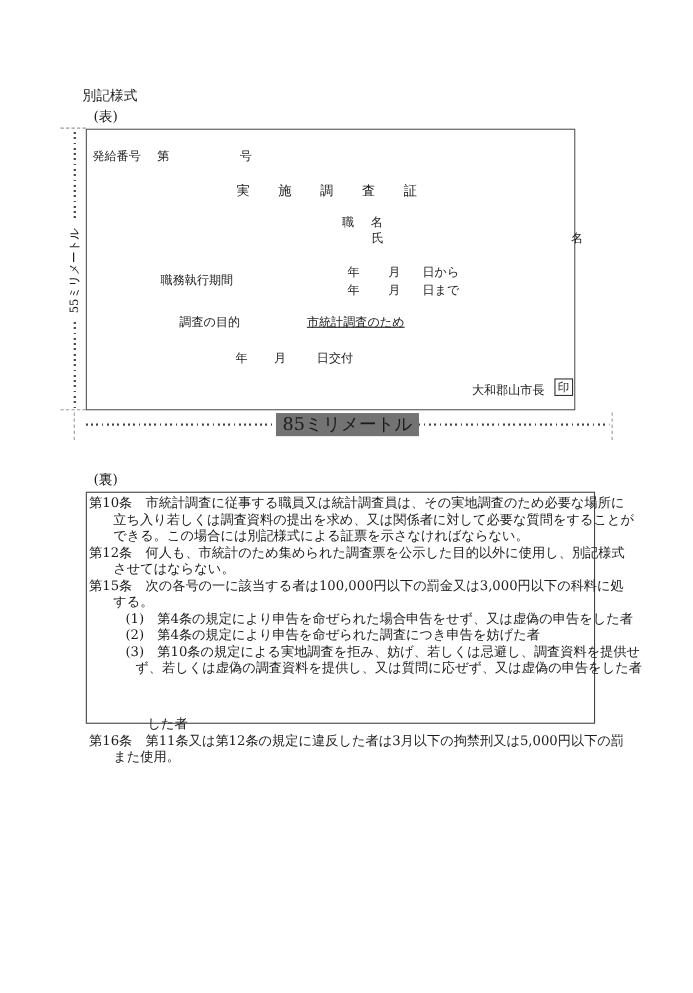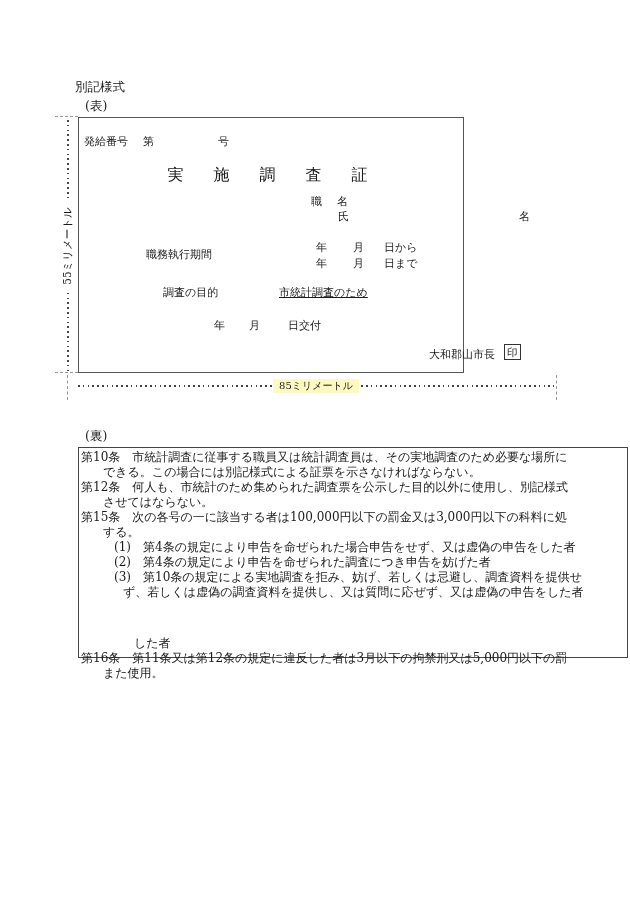--- a/index.html
+++ b/index.html
@@ -13,28 +13,28 @@
   }
   .abs { position: absolute; }
 
   
   .form-label   { left: 75px; top: 79px;  font-size: 12.5px; }
   .front-label  { left: 85px; top: 98px;  font-size: 12.5px; }
   .back-label   { left: 85px; top: 428px; font-size: 12.5px; }
 
   
   .front-card {
-    left: 78px; top: 117px; width: 386px; height: 256px;
+    left: 78px; top: 117px; width: 445px; height: 256px;
     border: 1px solid #555;
     font-size: 11px;
   }
   .front-card .abs { white-space: nowrap; }
   .card-title {
     left: 0; right: 0; top: 47px;
-    text-align: center; letter-spacing: 7px; font-size: 16px;
+    text-align: center; letter-spacing: 7px; font-size: 12px;
   }
   .issue-label  { left: 5px;   top: 16px; }
   .issue-prefix { left: 64px;  top: 16px; }
   .issue-suffix { left: 139px; top: 16px; }
   .job-title-label { left: 232px; top: 76px; letter-spacing: 2px; }
   .name-first   { left: 259px; top: 91px; }
   .name-last    { left: 440px; top: 91px; }
   .period-label { left: 54px;  top: 129px; padding-left: 13px; }
   .row-from     { top: 122px; }
   .row-to       { top: 138px; }
@@ -62,33 +62,33 @@
     background: #fff; padding: 0 8px;
     font-size: 10.5px; white-space: nowrap;
   }
   .h-dotted {
     left: 78px; top: 385px; width: 476px; height: 2px;
     background-image: repeating-linear-gradient(to right, #444 0 1.6px, transparent 1.6px 4.8px);
   }
   .h-measure-label {
     left: 316px; top: 386px;
     transform: translate(-50%, -50%);
-    background: #fef9c3; padding: 0 6px;
-    font-size: 10px; white-space: nowrap;
+    background: #737373; padding: 0 6px;
+    font-size: 16px; white-space: nowrap;
   }
   .tick-h { height: 0; border-top: 1px dashed #999; width: 23px; left: 55px; }
   .tick-h.top    { top: 116px; }
   .tick-h.bottom { top: 372px; }
   .tick-v { width: 0; border-left: 1px dashed #999; height: 25px; top: 375px; }
   .tick-v.left  { left: 67px; }
   .tick-v.right { left: 556px; }
 
   
   .back-card {
-    left: 78px; top: 447px; width: 550px; height: 211px;
+    left: 78px; top: 447px; width: 463px; height: 211px;
     border: 1px solid #444;
     font-size: 12px; line-height: 15px;
     padding-top: 2px;
   }
   .back-card .line { white-space: nowrap; }
   .ind0 { padding-left: 2px; }
   .ind1 { padding-left: 24px; }
   .ind2 { padding-left: 35px; }
   .ind3 { padding-left: 44px; }
   .ind4 { padding-left: 55px; margin-top: 36px; }
@@ -135,20 +135,21 @@
   <span class="abs row-issue d2">日交付</span>
 
   <span class="abs issuer">大和郡山市長</span>
   <span class="abs seal-box">印</span>
 </div>
 
 <div class="abs back-label">(裏)</div>
 
 <div class="abs back-card">
   <div class="line ind0">第10条　市統計調査に従事する職員又は統計調査員は、その実地調査のため必要な場所に</div>
+  <div class="line ind1">立ち入り若しくは調査資料の提出を求め、又は関係者に対して必要な質問をすることが</div>
   <div class="line ind1">できる。この場合には別記様式による証票を示さなければならない。</div>
   <div class="line ind0">第12条　何人も、市統計のため集められた調査票を公示した目的以外に使用し、別記様式</div>
   <div class="line ind1">させてはならない。</div>
   <div class="line ind0">第15条　次の各号の一に該当する者は100,000円以下の罰金又は3,000円以下の科料に処</div>
   <div class="line ind1">する。</div>
   <div class="line ind2">(1)　第4条の規定により申告を命ぜられた場合申告をせず、又は虚偽の申告をした者</div>
   <div class="line ind2">(2)　第4条の規定により申告を命ぜられた調査につき申告を妨げた者</div>
   <div class="line ind2">(3)　第10条の規定による実地調査を拒み、妨げ、若しくは忌避し、調査資料を提供せ</div>
   <div class="line ind3">ず、若しくは虚偽の調査資料を提供し、又は質問に応ぜず、又は虚偽の申告をした者</div>
   <div class="line ind4">した者</div>

